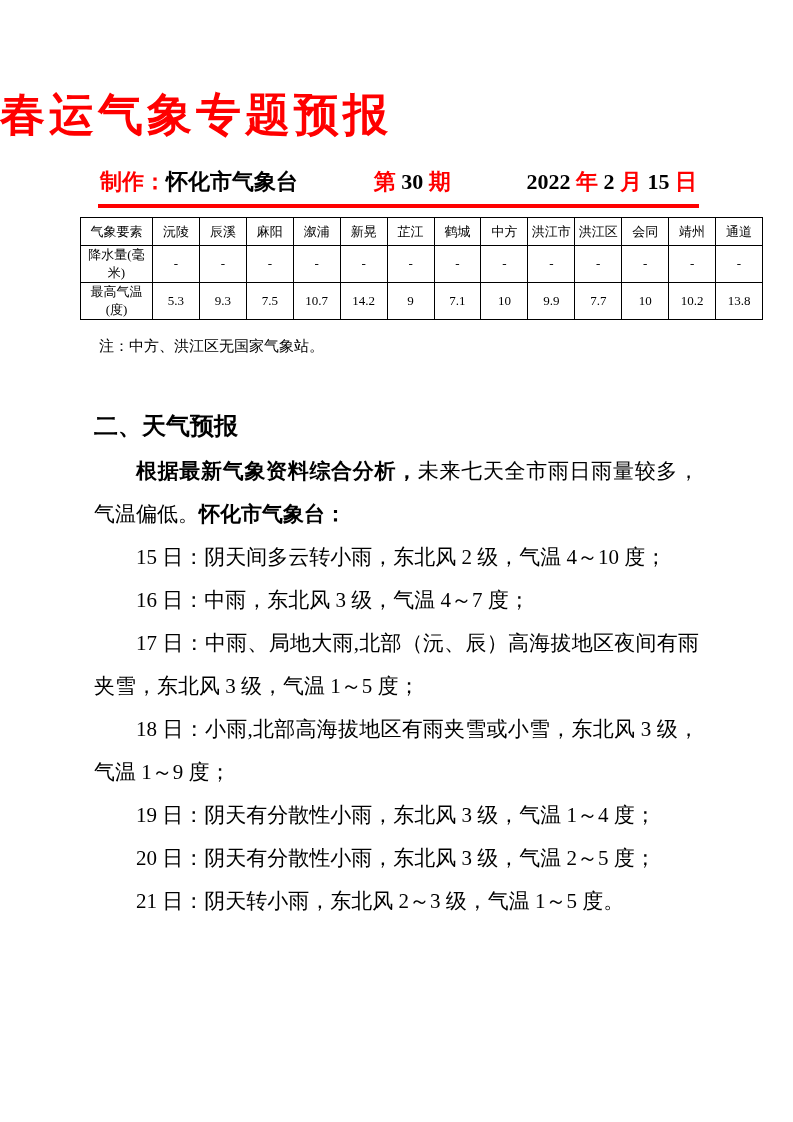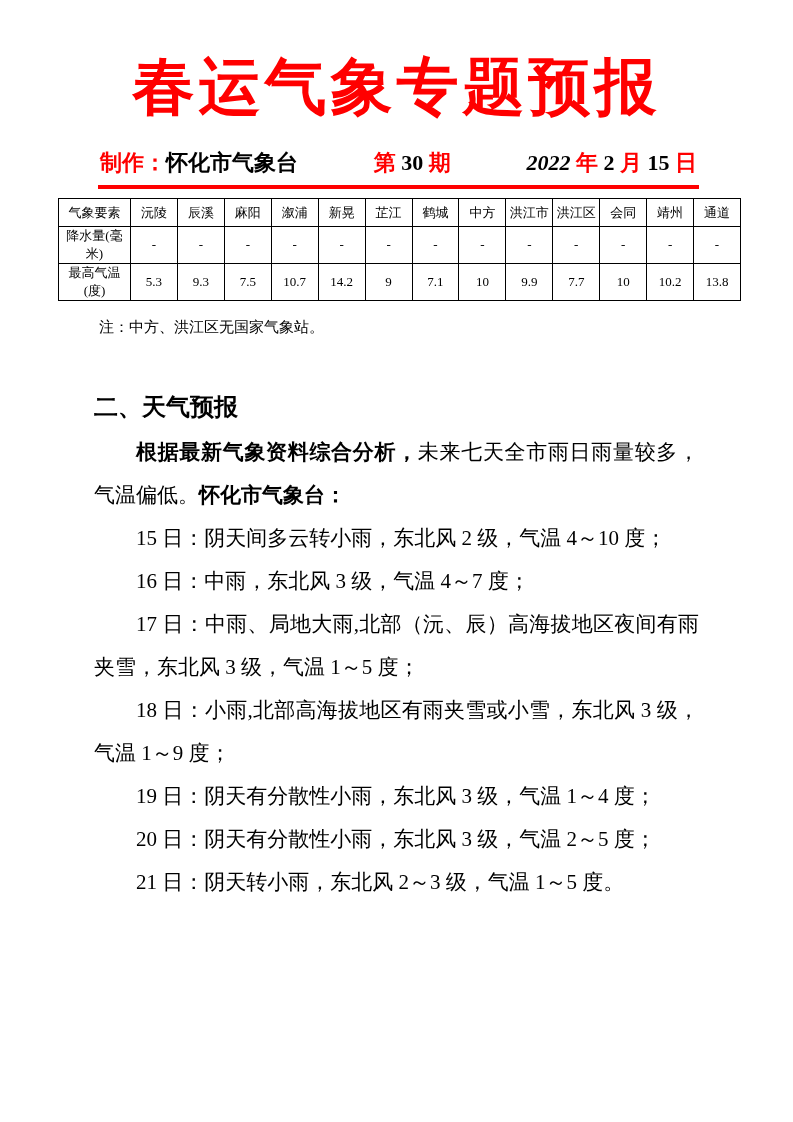--- a/index.html
+++ b/index.html
@@ -9,23 +9,22 @@
     width: 793px;
     height: 1122px;
     margin: 0 auto;
     background: #ffffff;
     font-family: "Liberation Serif", "DejaVu Serif", serif;
     color: #000000;
     overflow: hidden;
   }
   .doc-title {
     margin: 0;
-    padding-top: 55px;
-    text-align: center;
-    font-size: 62px;
+    padding-top: 92px;
+    font-size: 45px;
     font-weight: bold;
     letter-spacing: 4px;
     line-height: 1.05;
     color: #ff0000;
   }
   .info-line {
     display: flex;
     justify-content: space-between;
     align-items: baseline;
     margin: 28px 96px 0 100px;
@@ -51,20 +50,21 @@
     margin-top: 15px;
     text-align: center;
     font-size: 17px;
     font-weight: bold;
   }
   .weather-table-wrap { margin: 9px 52px 0 58px; }
   table.weather-table {
     width: 683px;
     border-collapse: collapse;
     table-layout: fixed;
+    margin-left: 22px;
   }
   table.weather-table th, table.weather-table td {
     border: 1px solid #000000;
     height: 28px;
     padding: 0 1px;
     text-align: center;
     vertical-align: middle;
     font-weight: normal;
     font-size: 13px;
     overflow: hidden;
@@ -87,21 +87,21 @@
 </head>
 <body>
 
 <div class="page">
 
   <h1 class="doc-title">春运气象专题预报</h1>
 
   <div class="info-line">
     <span><span style="color: rgb(255, 0, 0);">制作：</span><span style="color: rgb(0, 0, 0);">怀化市气象台</span></span>
     <span><span style="color: rgb(255, 0, 0);">第 </span><span style="color: rgb(0, 0, 0);">30</span><span style="color: rgb(255, 0, 0);"> 期</span></span>
-    <span><span style="color: rgb(0, 0, 0); font-style: italic;">2022 </span><span style="color: rgb(255, 0, 0);">年 </span><span style="color: rgb(0, 0, 0);">2 </span><span style="color: rgb(255, 0, 0);">月 </span><span style="color: rgb(0, 0, 0);">15 </span><span style="color: rgb(255, 0, 0);">日</span></span>
+    <span><span style="color: rgb(0, 0, 0);">2022 </span><span style="color: rgb(255, 0, 0);">年 </span><span style="color: rgb(0, 0, 0);">2 </span><span style="color: rgb(255, 0, 0);">月 </span><span style="color: rgb(0, 0, 0);">15 </span><span style="color: rgb(255, 0, 0);">日</span></span>
   </div>
 
   <div class="red-rule"></div>
 
 
   <div class="weather-table-wrap">
     <table class="weather-table">
       <thead>
         <tr id="table-head-row">
             <th class="label-col">气象要素</th>

